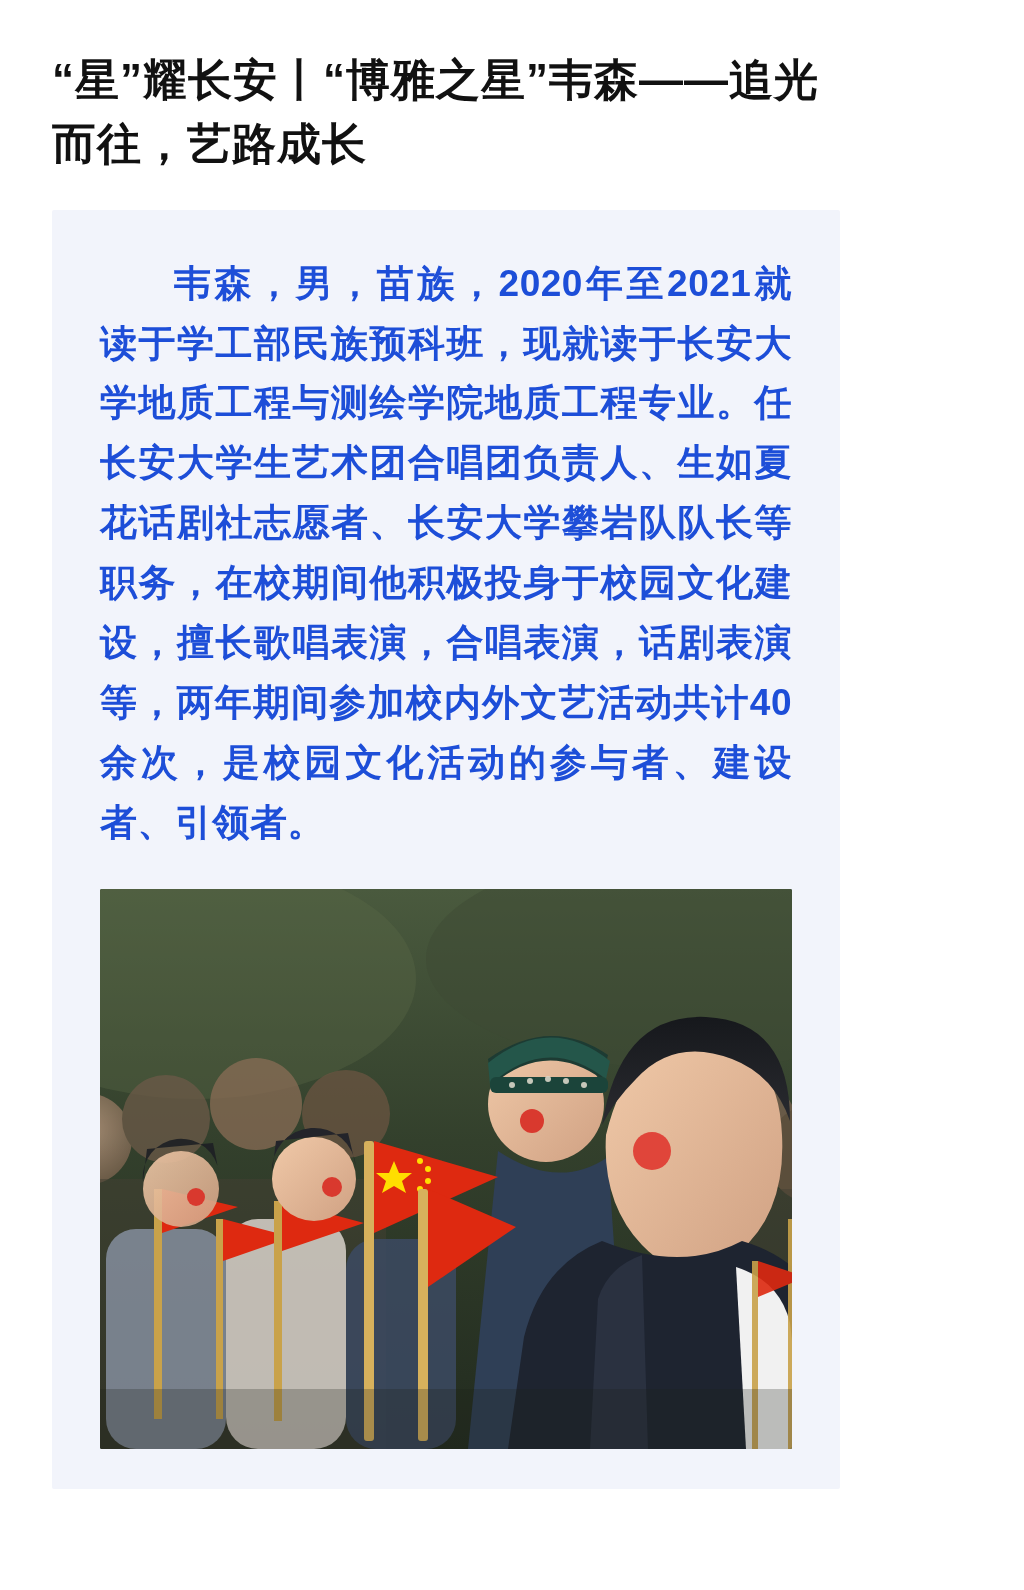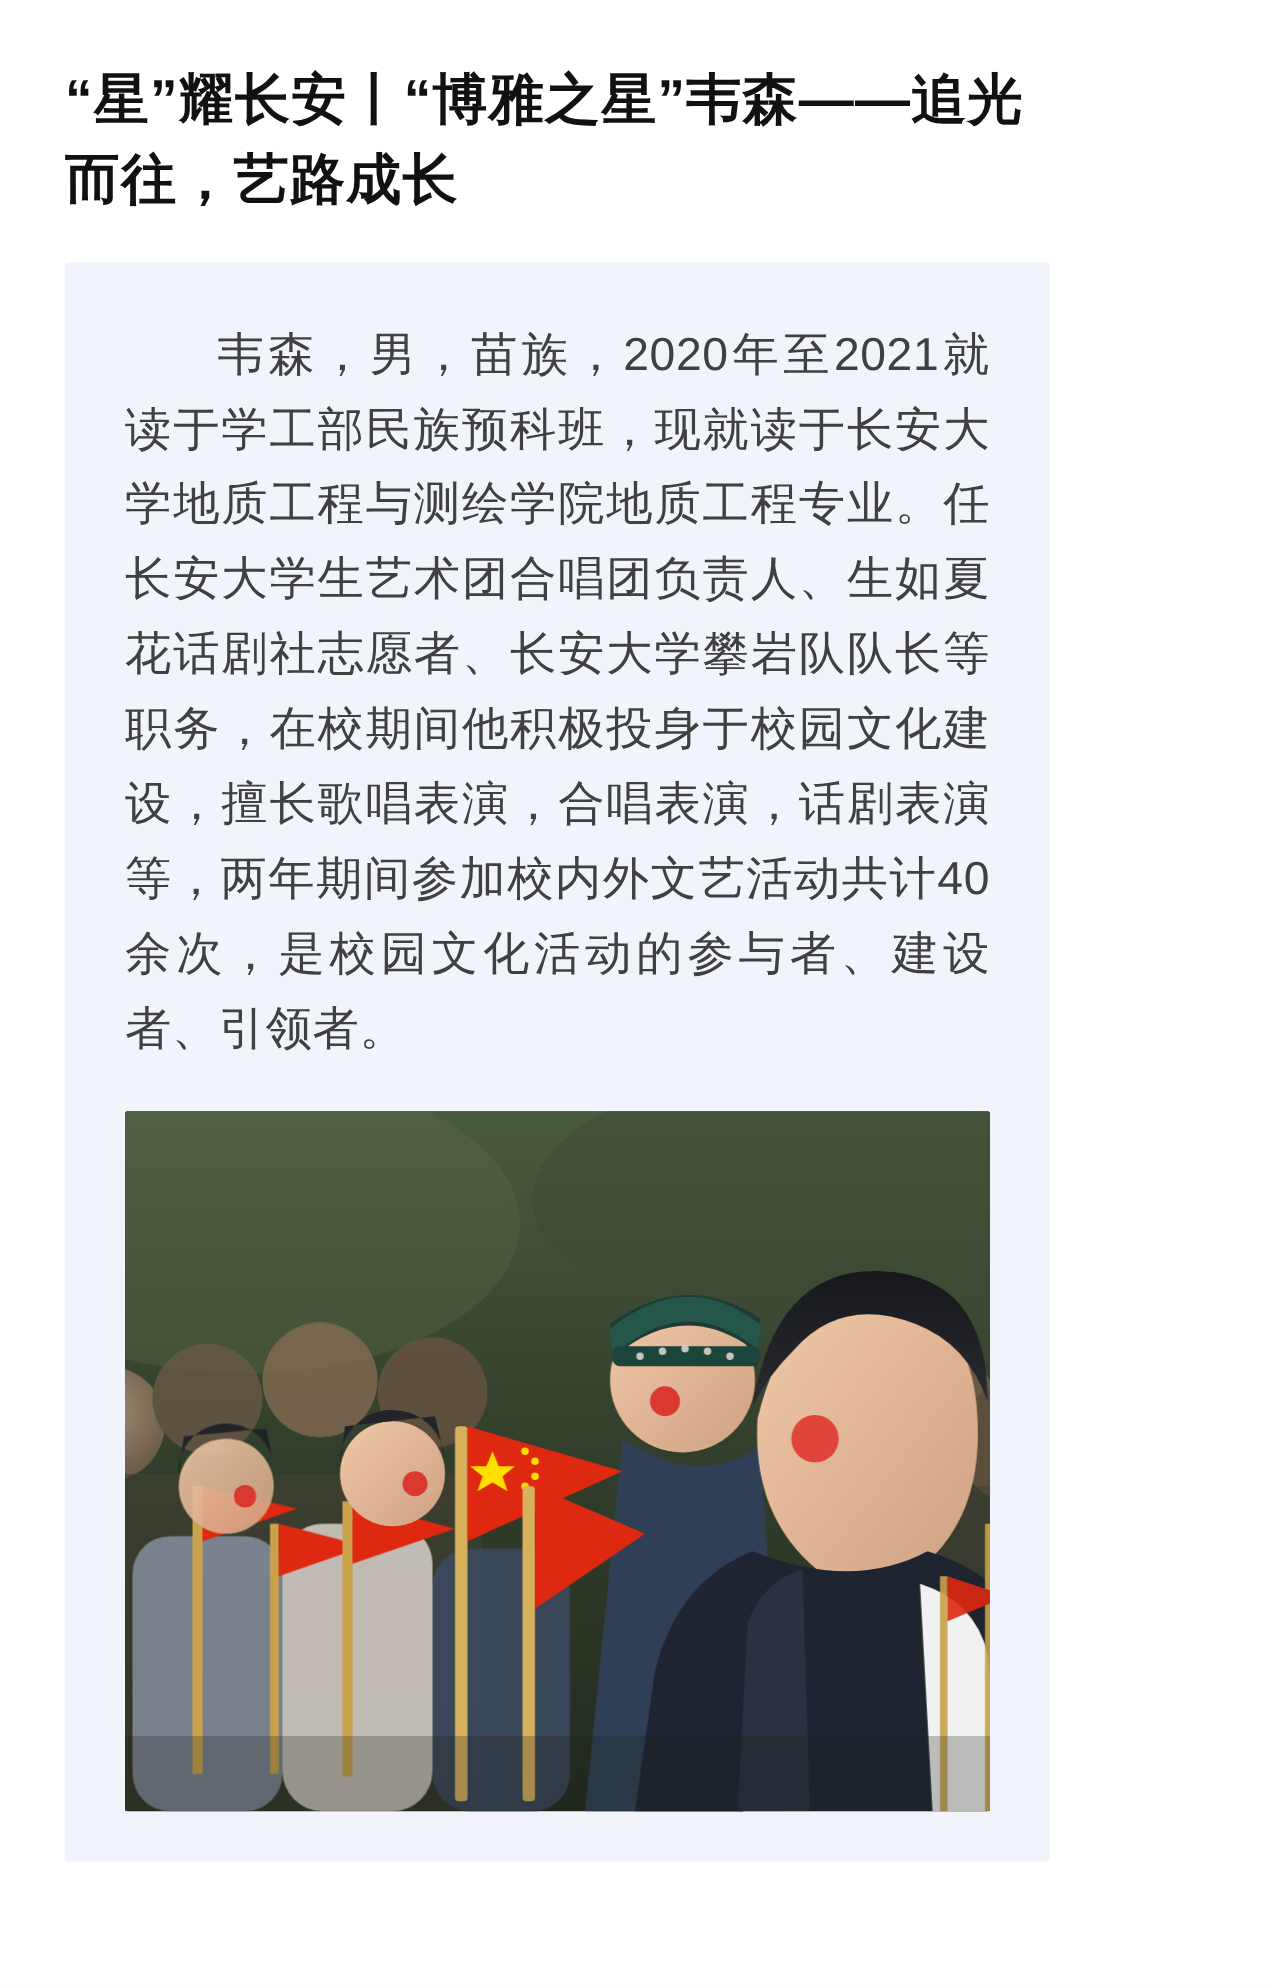--- a/index.html
+++ b/index.html
@@ -34,25 +34,25 @@
     margin: 34px 52px 0 52px;
     background: #f2f4fb;
     border-radius: 2px;
     padding: 34px 0 40px 0;
   }
   .body-text {
     margin: 0;
     padding: 10px 48px 0 48px;
     font-size: 37px;
     line-height: 1.62;
-    color: #404040;
+    color: #1d4ed8;
     text-align: justify;
     text-indent: 2em;
     letter-spacing: 0.5px;
-    font-weight: 400;
+    font-weight: 700;
   }
   .photo-wrap {
     margin: 36px 48px 0 48px;
     position: relative;
   }
   .photo {
     width: 100%;
     height: 560px;
     display: block;
     border-radius: 2px;

